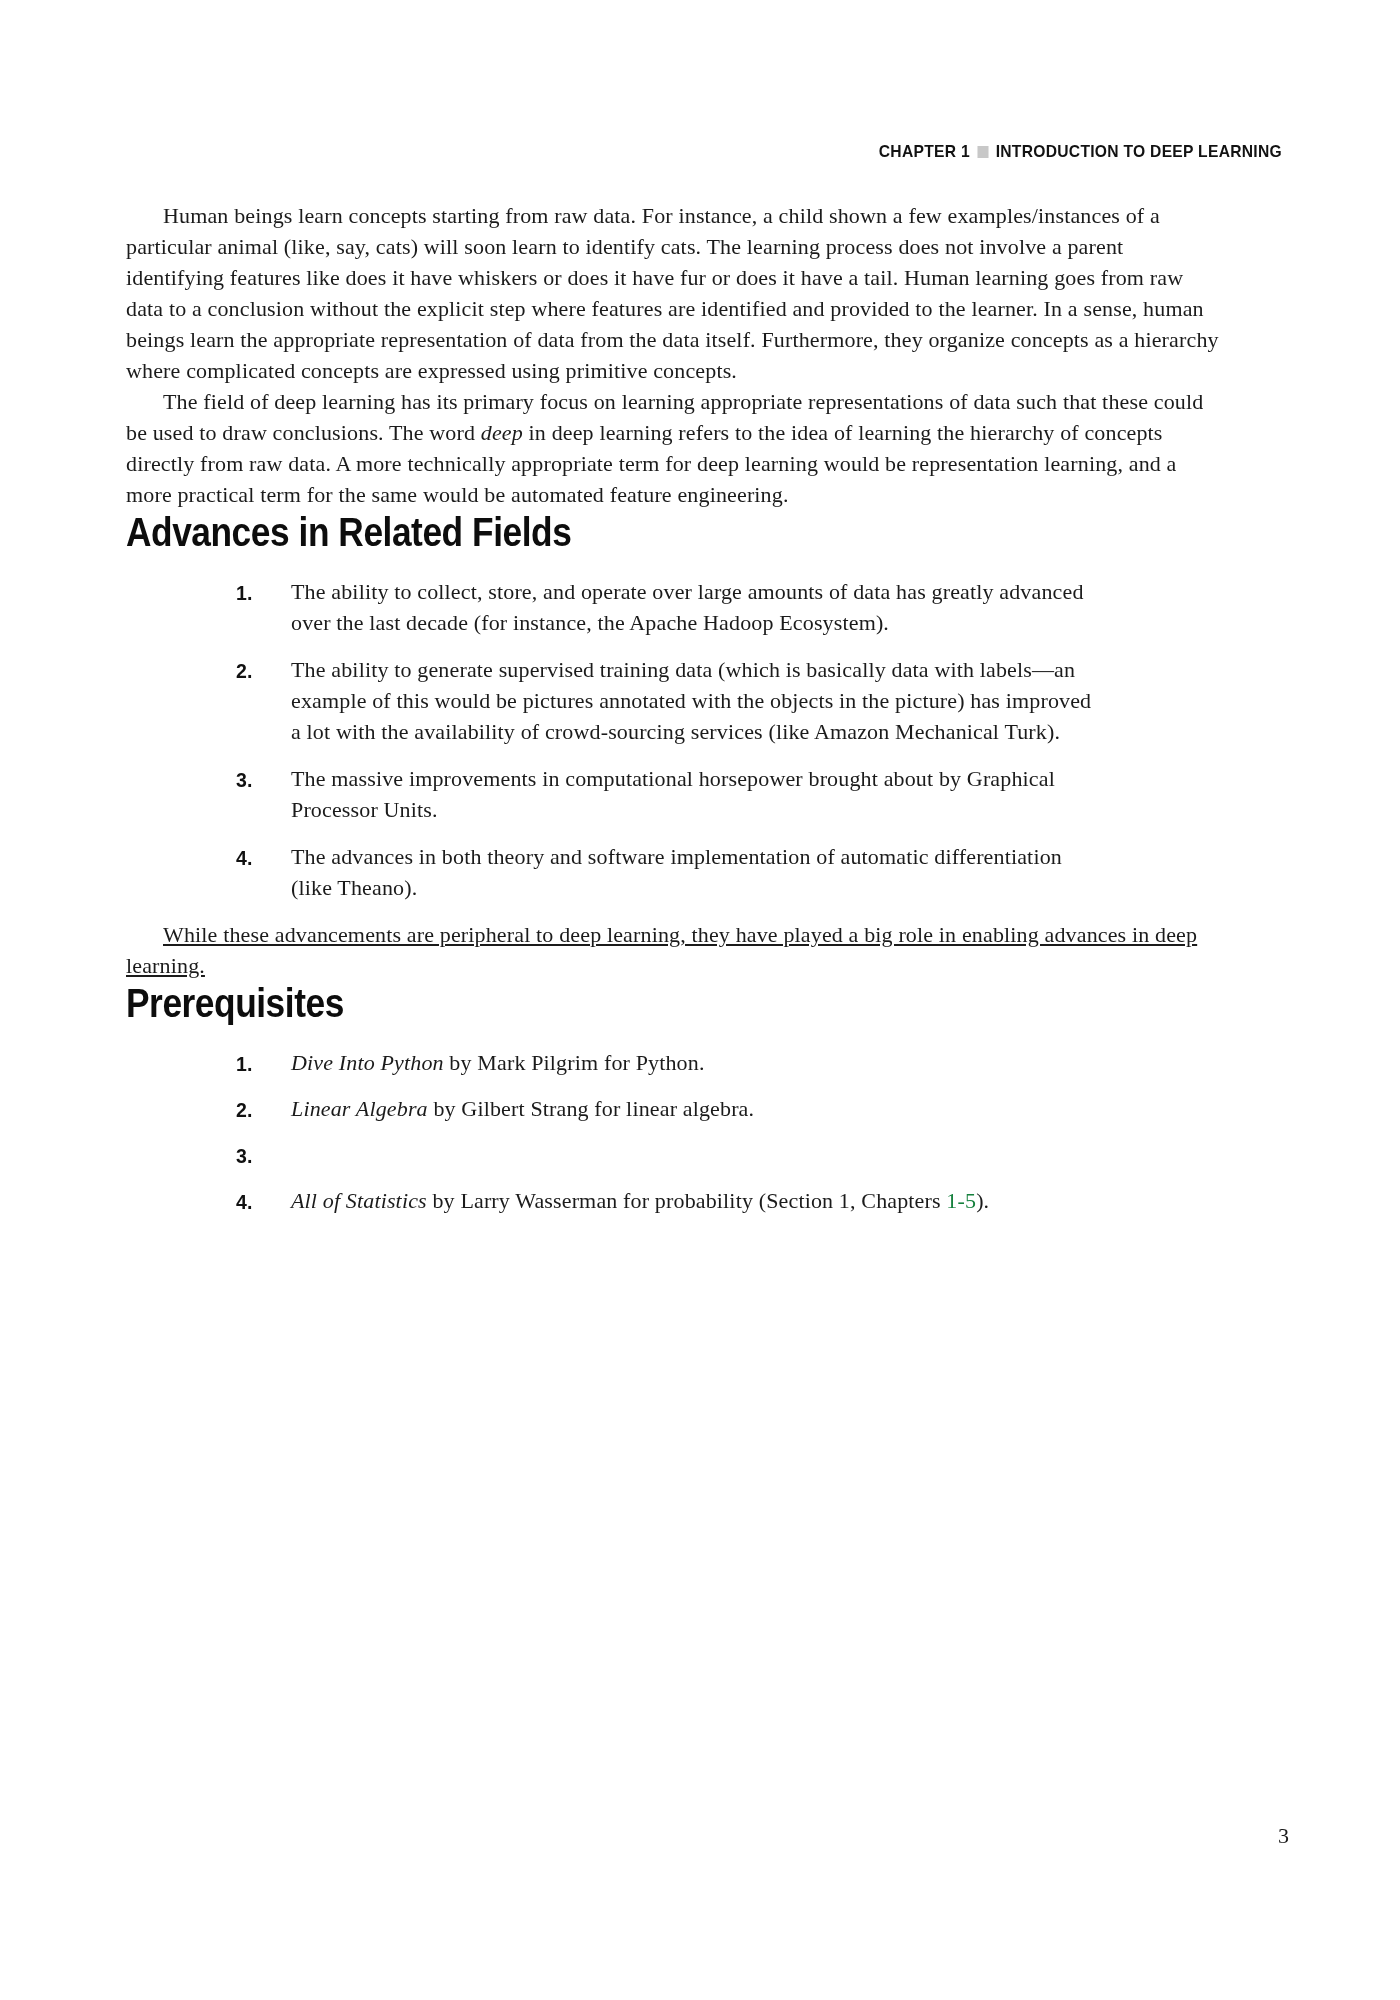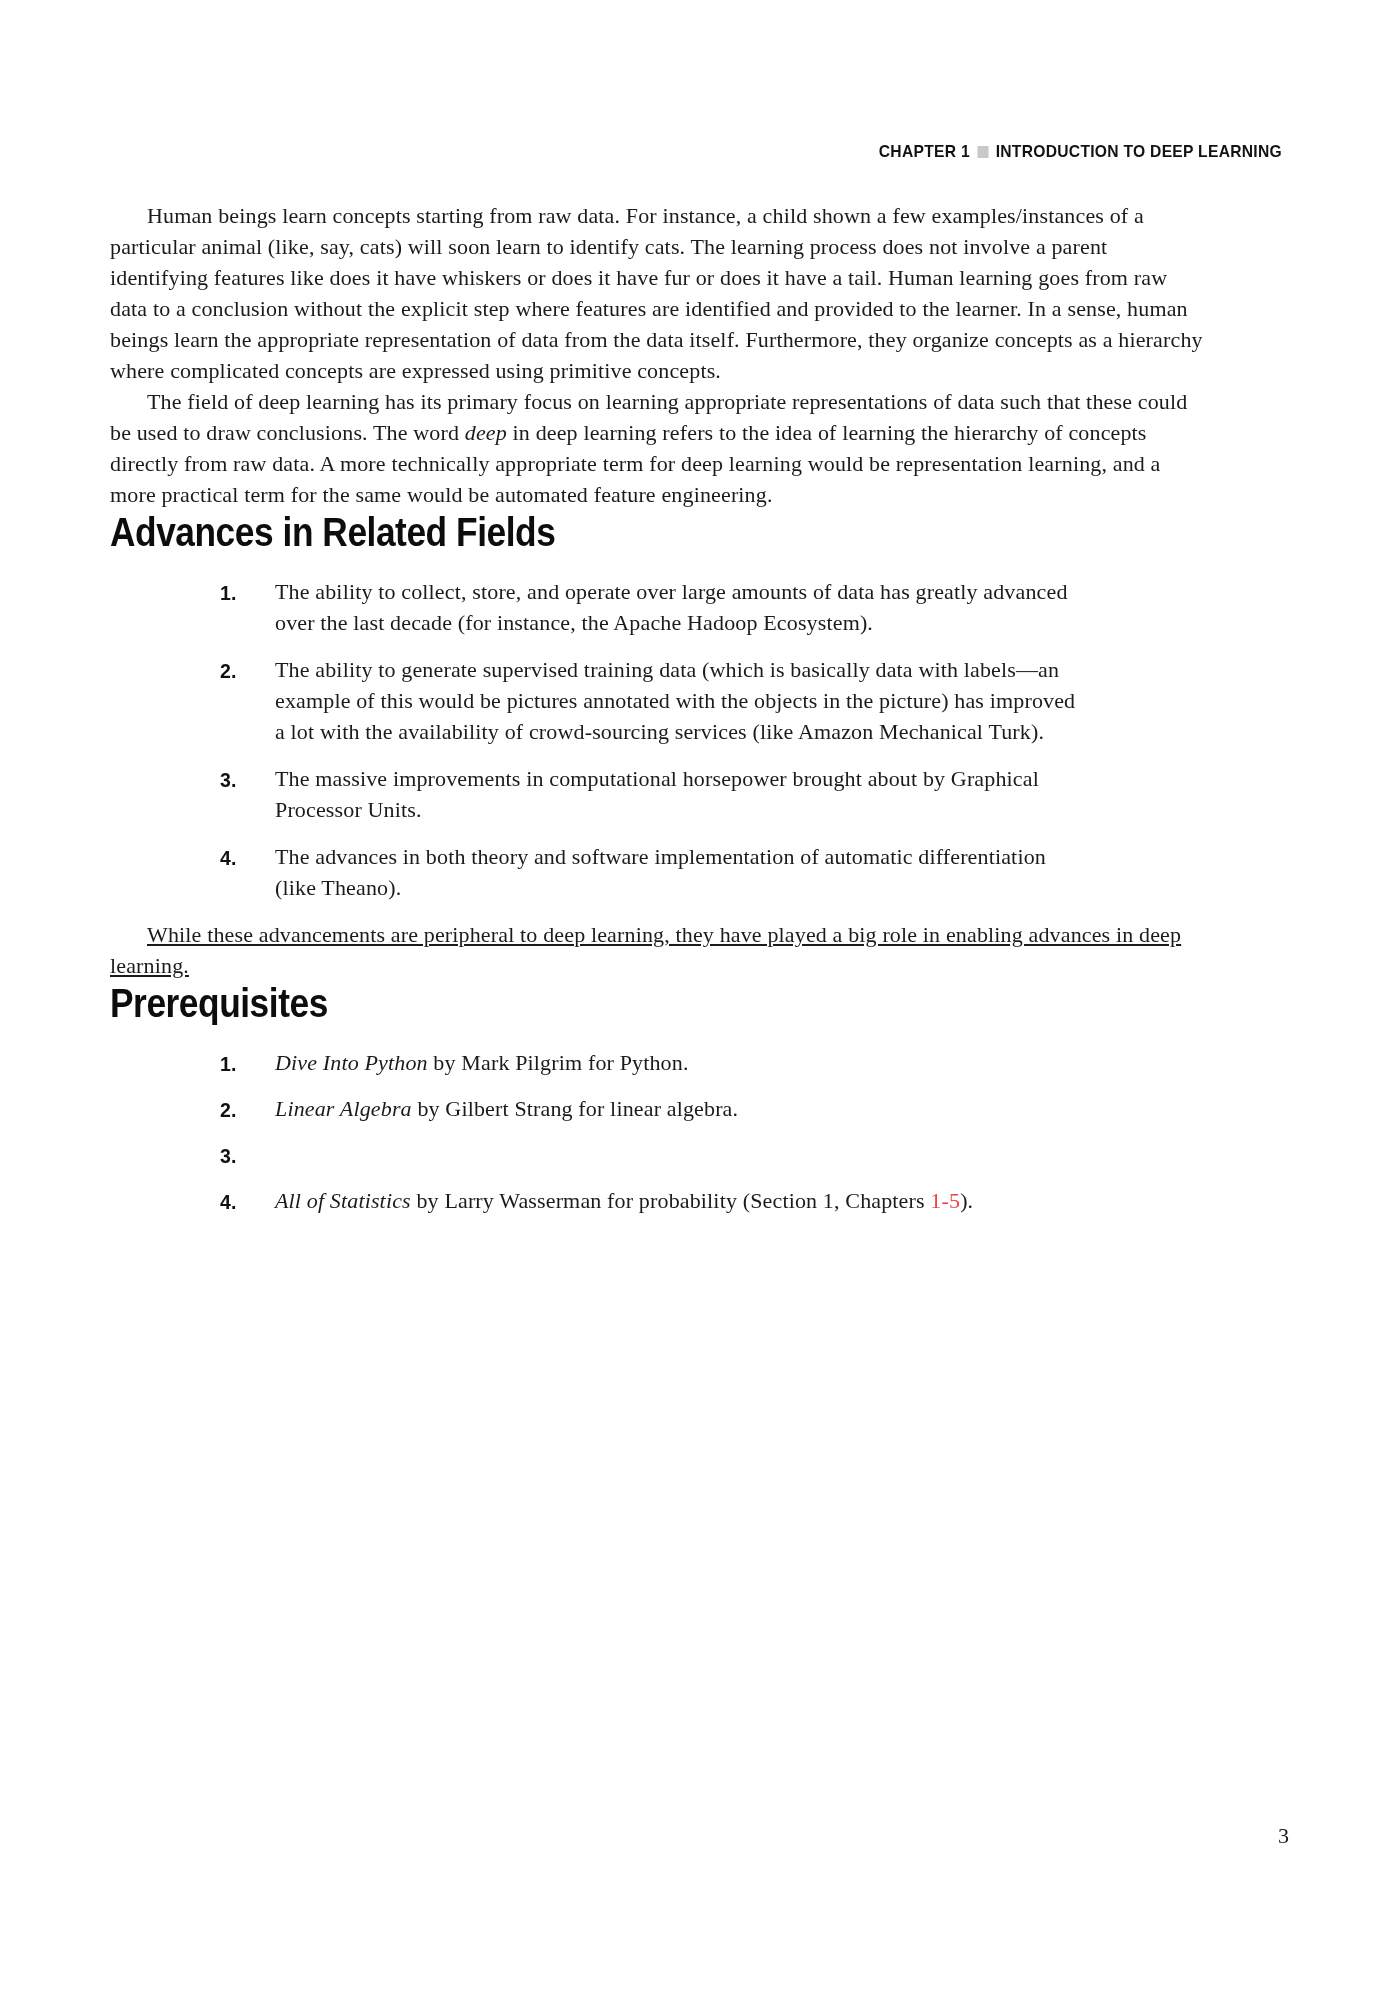--- a/index.html
+++ b/index.html
@@ -35,21 +35,21 @@
     width: 12px;
     height: 12px;
     background: #c8c8c8;
     margin: 0 8px;
     vertical-align: -1px;
   }
 
   
   .content {
     position: absolute;
-    left: 110px;
+    left: 126px;
     top: 200px;
     width: 1100px;
     font-size: 22px;
     line-height: 31px;
     letter-spacing: 0.15px;
     text-align: left;
   }
   p { margin: 0; }
   .indent { text-indent: 37px; }
 
@@ -143,21 +143,21 @@
       </div>
       <div class="oitem">
         <span class="onum">2.</span>
         <span class="otext"><em>Linear Algebra</em><span> by Gilbert Strang for linear algebra.</span></span>
       </div>
       <div class="oitem">
         <span class="onum">3.</span>
       </div>
       <div class="oitem">
         <span class="onum">4.</span>
-        <span class="otext"><em>All of Statistics</em><span> by Larry Wasserman for probability (Section 1, Chapters </span><span class="chap-link" style="color: #ef4444;">1-5</span><span>).</span></span>
+        <span class="otext"><em>All of Statistics</em><span> by Larry Wasserman for probability (Section 1, Chapters </span><span class="chap-link" style="color: #15803d;">1-5</span><span>).</span></span>
       </div>
     </div>
 
   </div>
 
   <div class="page-number">3</div>
 
 </div>
 
 </body></html>

